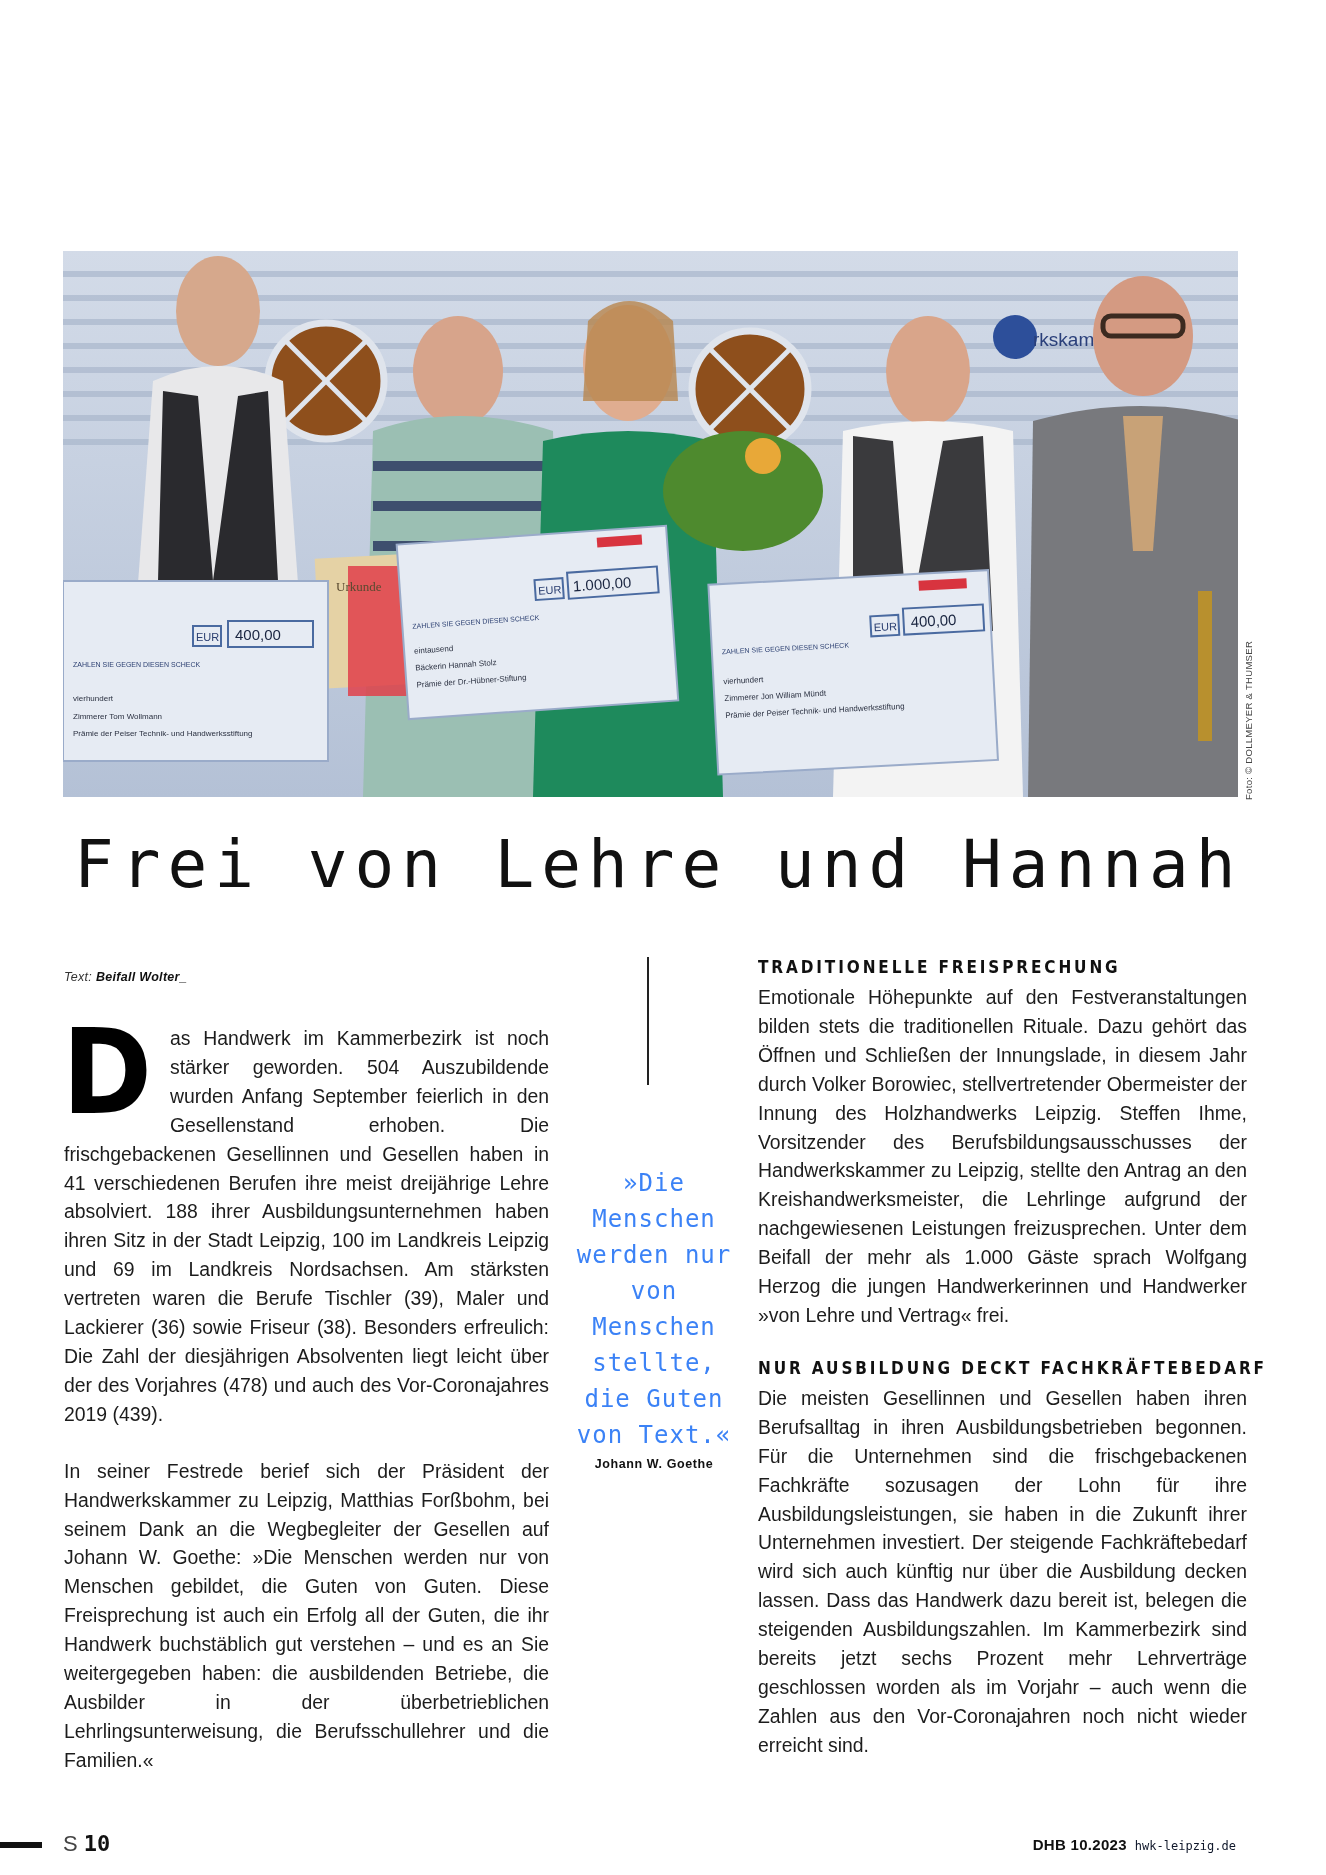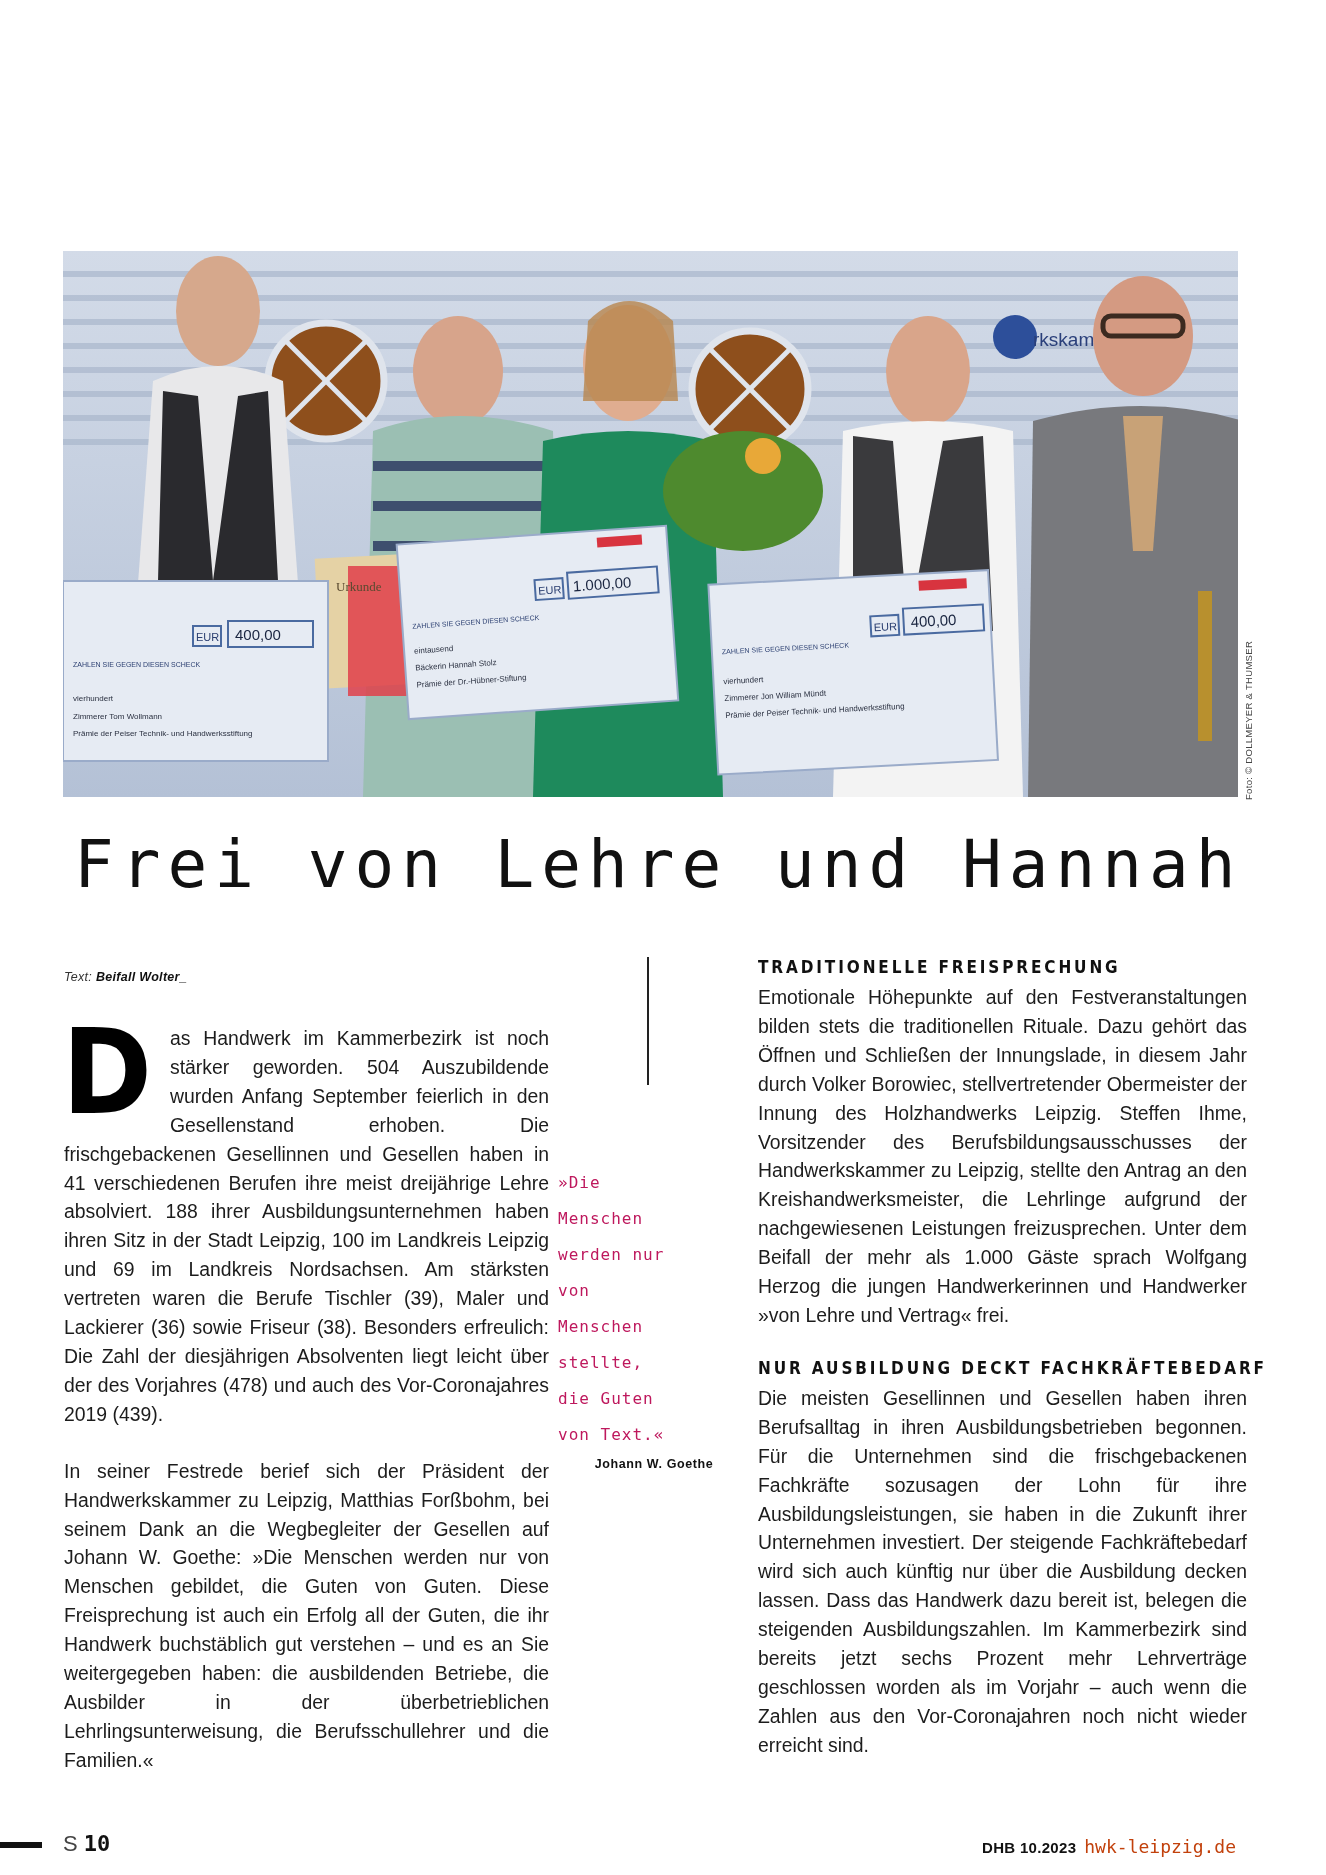--- a/index.html
+++ b/index.html
@@ -27,32 +27,32 @@
     .col p + p { margin-top: 28px; }
     .dropcap { float: left; font-family: "DejaVu Sans", sans-serif; font-weight: bold; font-size: 118px; line-height: 88px; height: 96px; margin: 4px 10px 0 -2px; color: #000; transform: scaleX(0.92); transform-origin: left top; }
 
     .subhead { font-family: "DejaVu Sans", sans-serif; font-weight: bold; font-size: 17px; letter-spacing: 3.2px; color: #111; line-height: 24px; margin: 0 0 4px 0; text-transform: uppercase; transform: scaleX(0.9); transform-origin: left; white-space: nowrap; }
     .gap { height: 26px; }
 
     
     .vdivider { position: absolute; left: 647px; top: 957px; width: 1.5px; height: 128px; background: #222; }
 
     
-    .pullquote { position: absolute; left: 558px; top: 1165px; width: 192px; text-align: left; font-family: "DejaVu Sans Mono", monospace; font-size: 16px; line-height: 36px; color: #be185d; letter-spacing: 1px; }
+    .pullquote { position: absolute; left: 558px; top: 1165px; width: 192px; text-align: center; font-family: "DejaVu Sans Mono", monospace; font-size: 24px; line-height: 36px; color: #3b82f6; letter-spacing: 1px; }
     .pullquote .line { display: block; }
     .quote-author { position: absolute; left: 558px; top: 1457px; width: 192px; text-align: center; font-size: 12.5px; font-weight: bold; color: #111; letter-spacing: 0.6px; }
 
     
     .footer-bar { position: absolute; left: 0; top: 1842px; width: 42px; height: 6px; background: #111; }
     .footer-page { position: absolute; left: 63px; top: 1831px; font-size: 22px; color: #111; white-space: nowrap; text-align: center; }
     .footer-page .s { font-weight: normal; color: #444; margin-right: 6px; }
     .footer-page .n { font-weight: bold; font-family: "DejaVu Sans Mono", monospace; }
     .footer-right { position: absolute; right: 90px; top: 1836px; font-size: 15px; white-space: nowrap; }
     .footer-right .issue { font-weight: bold; color: #111; margin-right: 8px; letter-spacing: 0.3px; }
-    .footer-right .site { color: #c2410c; font-family: "DejaVu Sans Mono", monospace; font-size: 18px; }
+    .footer-right .site { color: #0f172a; font-family: "DejaVu Sans Mono", monospace; font-size: 12px; }
   </style>
 </head>
 <body>
 
 <div class="photo">
   <svg viewBox="0 0 1175 546" preserveAspectRatio="none">
     <defs>
       <linearGradient id="bg" x1="0" y1="0" x2="0" y2="1">
         <stop offset="0" stop-color="#d3dbe8"></stop>
           <stop offset="1" stop-color="#b4c1d6"></stop>

